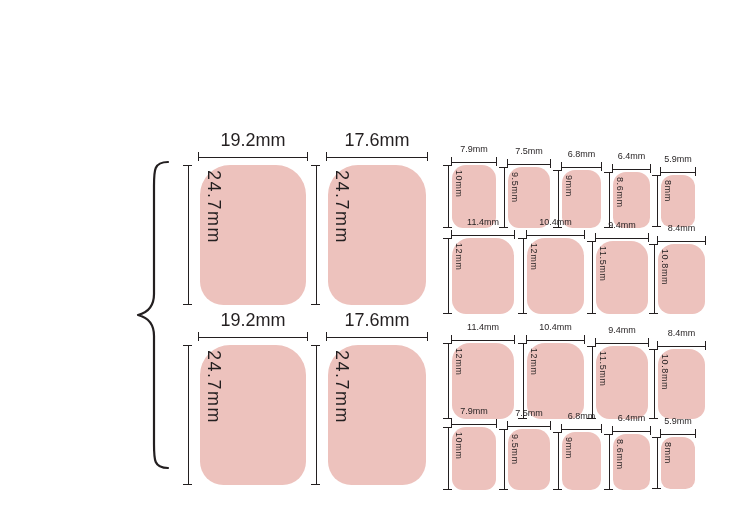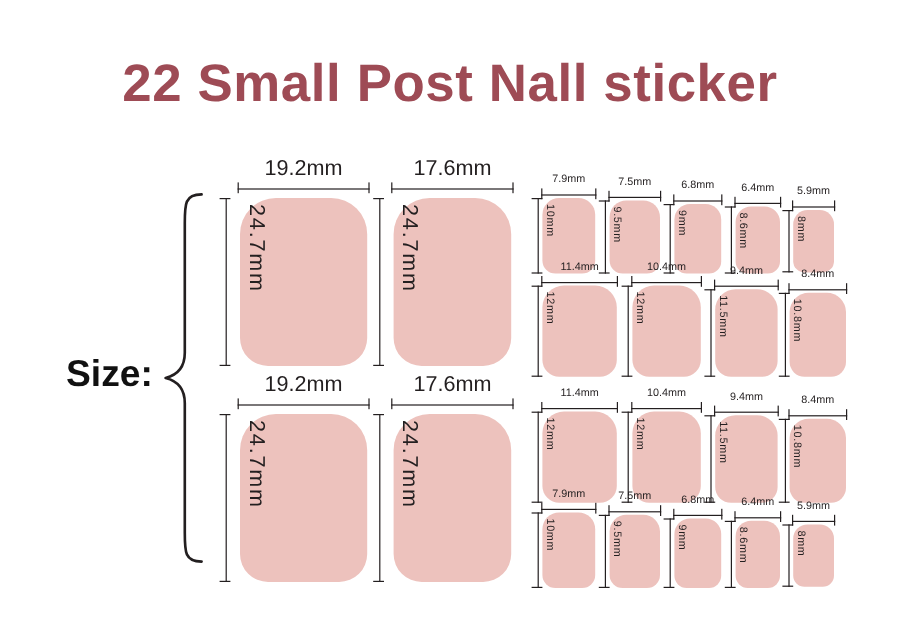--- a/index.html
+++ b/index.html
@@ -127,23 +127,21 @@
     transform: rotate(90deg);
   }
 
   .group { position: absolute; }
 </style>
 </head>
 <body>
 
 <div id="canvas">
 
-  <div id="title">22 Small Post Nall sticker</div>
-
-  <div id="size-label">Size:</div>
+
 
   <svg id="size-brace" viewBox="0 0 34 310" preserveAspectRatio="none">
     <path d="M32 2 C18 2 18 10 18 26 L18 134 C18 148 10 153 2 155 C10 157 18 162 18 176 L18 284 C18 300 18 308 32 308" fill="none" stroke="#231f20" stroke-width="2.2" stroke-linecap="round" stroke-linejoin="round"></path>
   </svg>
 
   <div id="large-layer">
       <div class="group" style="left: 0px; top: 0px;">
         <div class="nail" style="left: 200px; top: 165px; width: 106px; height: 140px; background: rgb(237, 194, 189); border-radius: 30px 30px 23.4px 23.4px;"></div>
         <div class="dim-w" style="left: 198px; top: 151px; width: 110px;">
           <span class="bar"></span>

